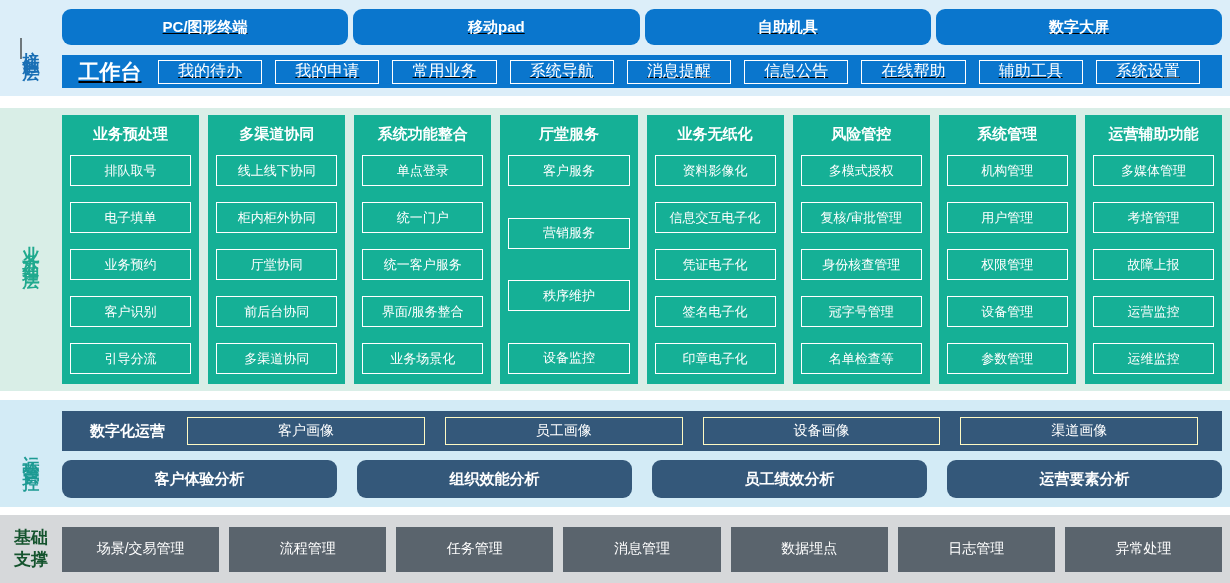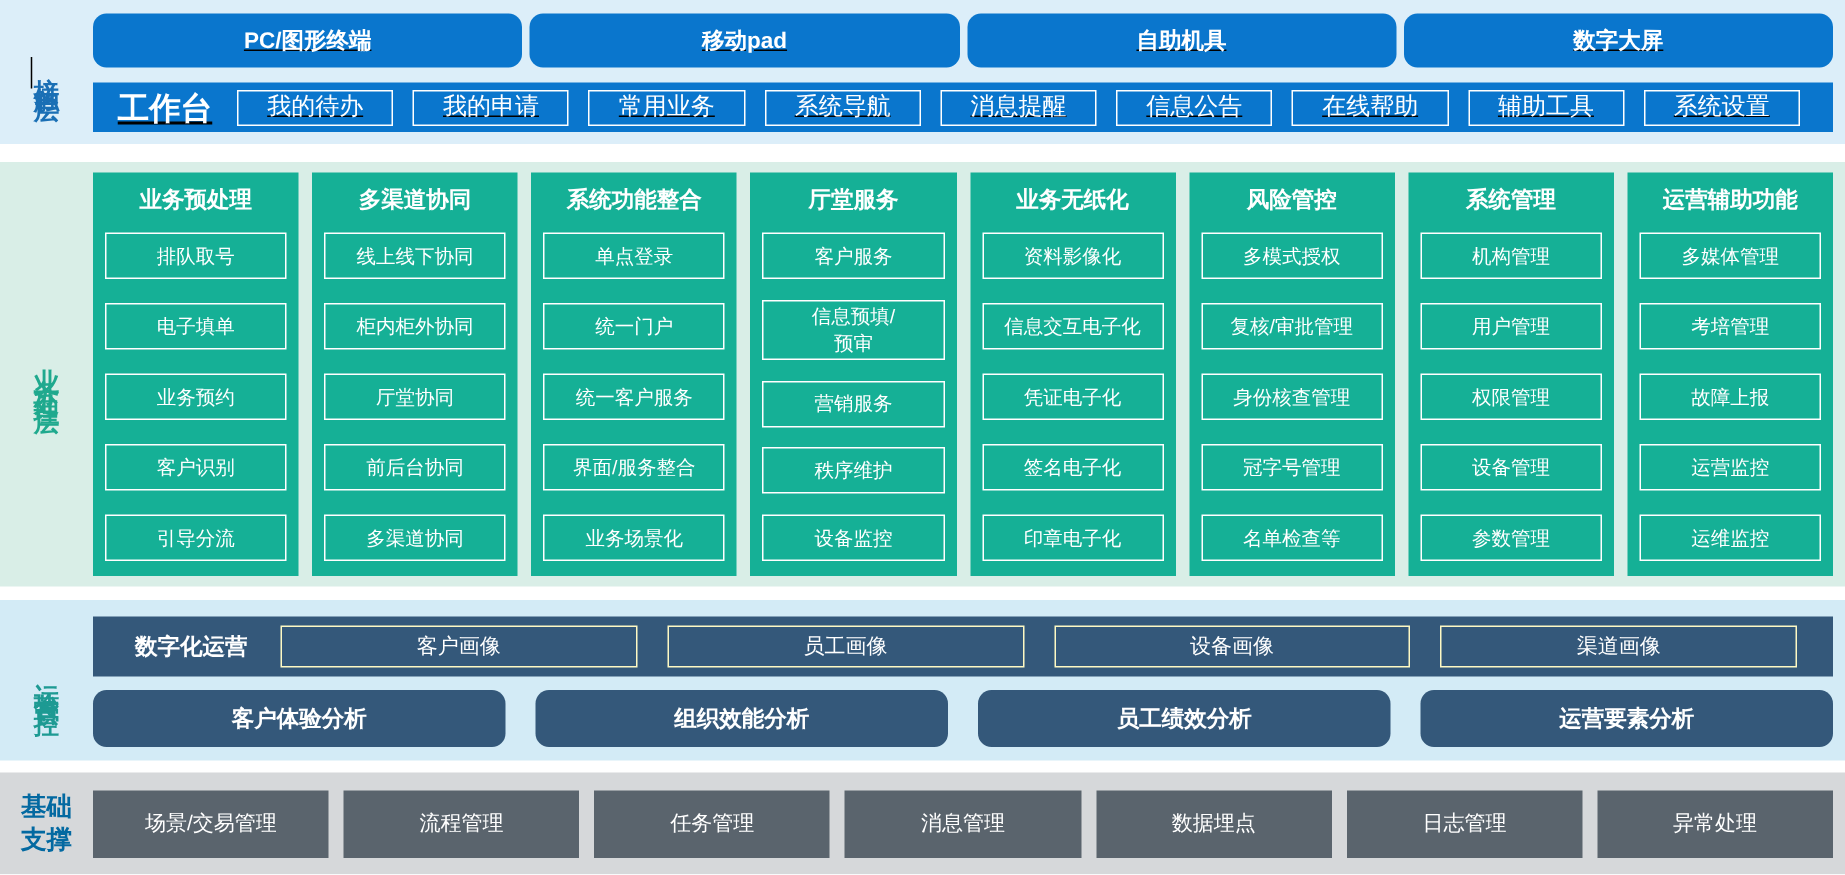--- a/index.html
+++ b/index.html
@@ -18,21 +18,21 @@
   .band-contact{height:96px;background:#dceef9;text-decoration:underline;}
   .band-business{height:283px;margin-top:12px;background:#d9eee7;}
   .band-ops{height:107px;margin-top:9px;background:#d3ebf6;}
   .band-base{height:68px;margin-top:8px;background:#d6d8da;}
 
   .label-col{width:62px;flex-shrink:0;display:flex;align-items:center;justify-content:center;}
   .vlabel{writing-mode:vertical-rl;text-orientation:upright;font-weight:bold;font-size:17px;letter-spacing:7px;}
   .vlabel-contact{color:#1a6fb5;}
   .vlabel-business{color:#1fa98e;}
   .vlabel-ops{color:#1d9a93;letter-spacing:6px;}
-  .base-label{font-weight:bold;font-size:17px;color:#0369a1;width:40px;line-height:1.3;text-align:center;word-break:break-all;}
+  .base-label{font-weight:bold;font-size:17px;color:#14532d;width:40px;line-height:1.3;text-align:center;word-break:break-all;}
 
   .band-content{flex:1;padding-right:8px;min-width:0;}
 
   
   .terminal-row{display:flex;gap:5px;height:36px;margin-top:9px;}
   .terminal-box{flex:1;background:var(--blue);border-radius:9px;color:#fff;font-weight:bold;font-size:15px;display:flex;align-items:center;justify-content:center;}
   .workbench-bar{margin-top:10px;height:33px;background:var(--blue);display:flex;align-items:center;}
   .workbench-label{width:96px;text-align:center;color:#fff;font-weight:bold;font-size:21px;flex-shrink:0;}
   .workbench-items{flex:1;display:flex;gap:13px;margin-right:22px;}
   .workbench-item{flex:1;height:24px;border:1px solid #fff;color:#fff;font-size:16px;display:flex;align-items:center;justify-content:center;white-space:nowrap;}
@@ -126,22 +126,20 @@
             <div class="cell">统一客户服务</div>
             <div class="cell">界面/服务整合</div>
             <div class="cell">业务场景化</div>
           </div>
         </div>
 
         <div class="col">
           <div class="col-title">厅堂服务</div>
           <div class="col-items">
             <div class="cell">客户服务</div>
-            <div class="cell">信息预填/
-预审</div>
             <div class="cell">营销服务</div>
             <div class="cell">秩序维护</div>
             <div class="cell">设备监控</div>
           </div>
         </div>
 
         <div class="col">
           <div class="col-title">业务无纸化</div>
           <div class="col-items">
             <div class="cell">资料影像化</div>

